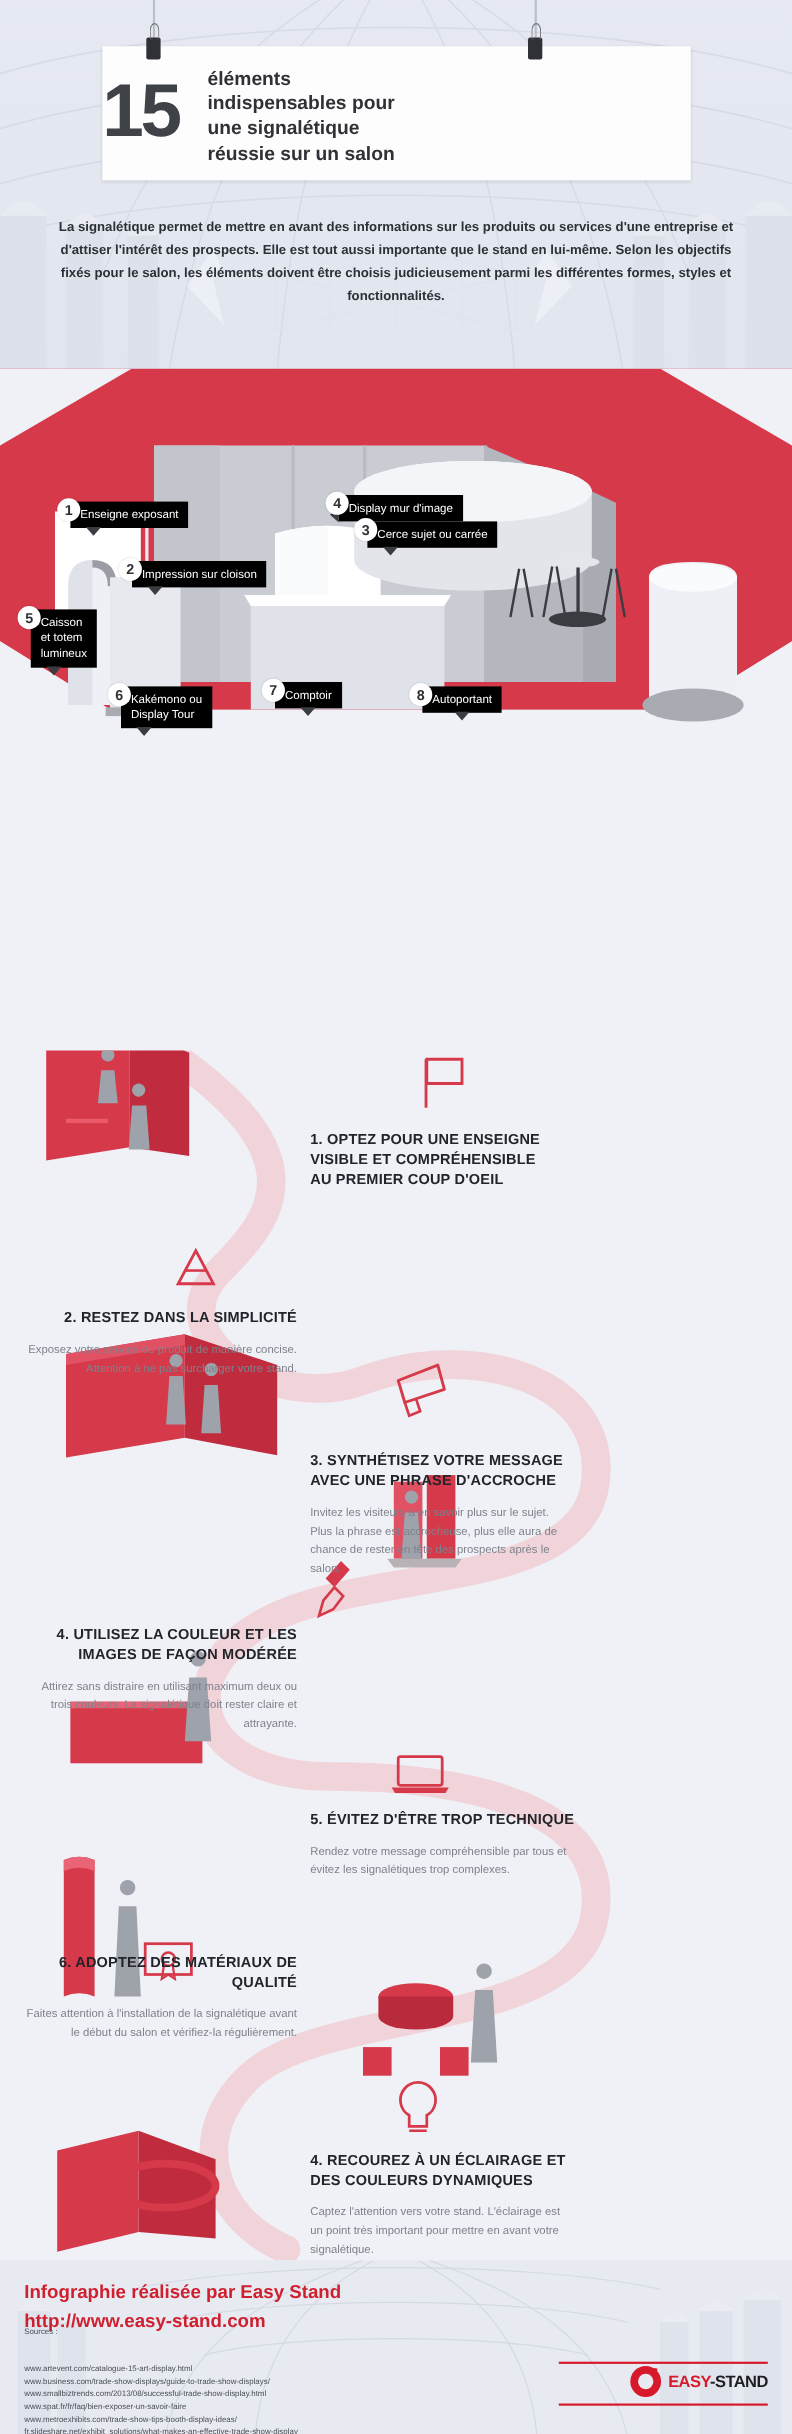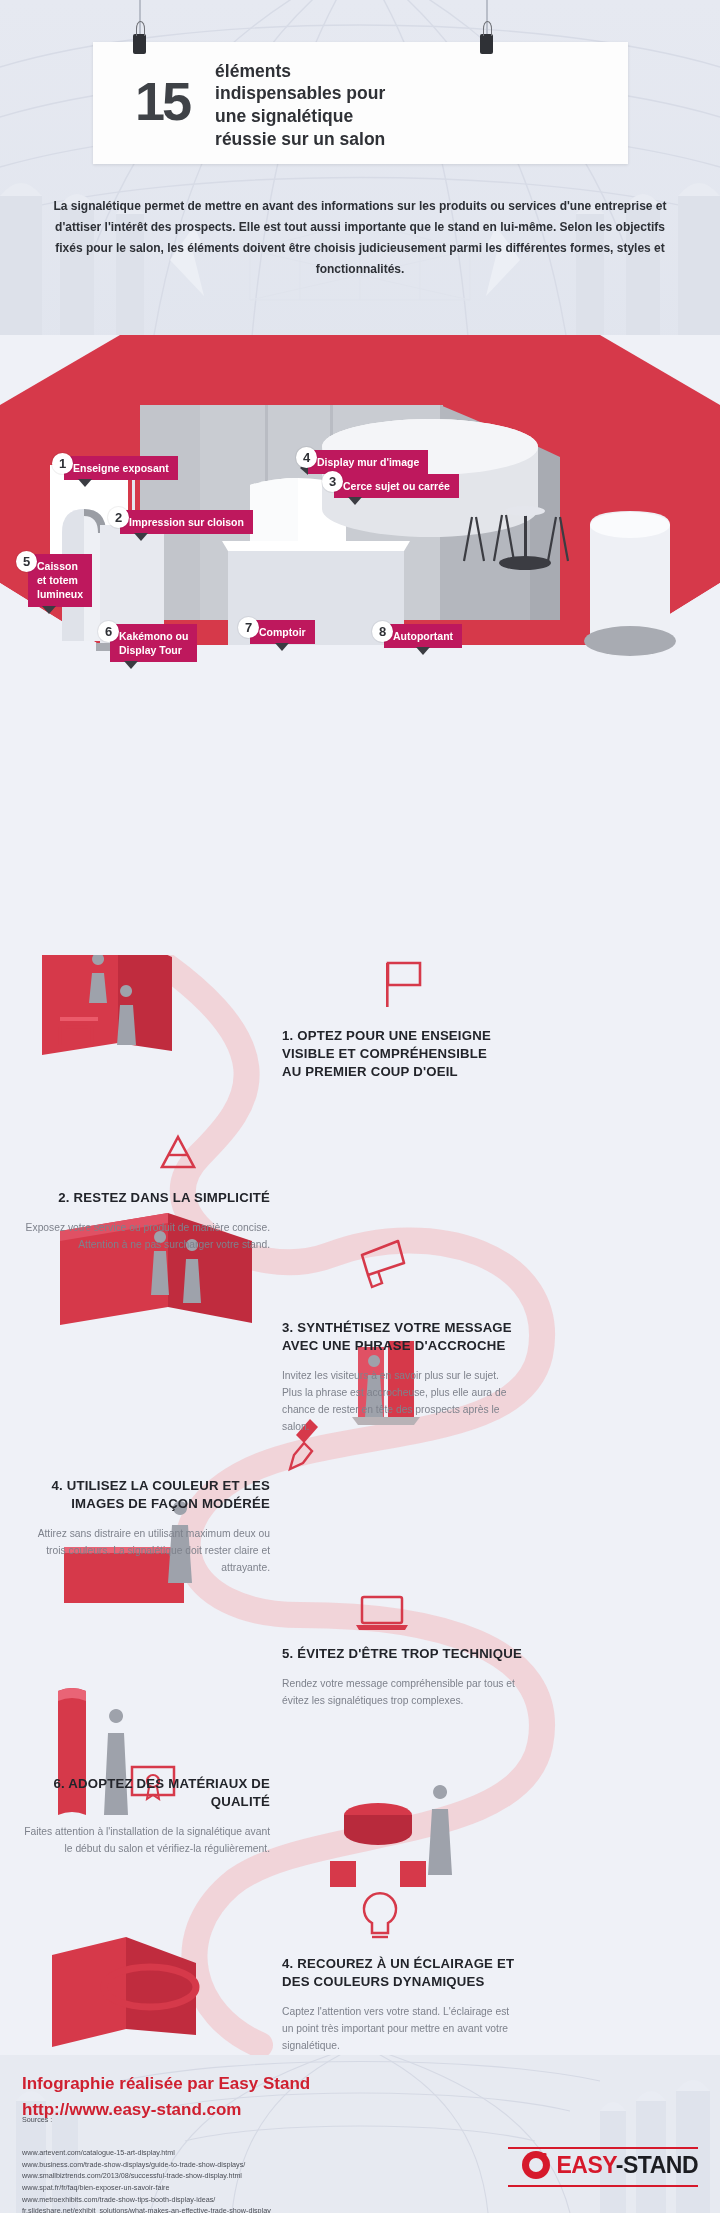--- a/index.html
+++ b/index.html
@@ -24,22 +24,22 @@
     box-shadow:0 1px 3px rgba(0,0,0,.10);
     display:flex; align-items:center;
   }
   .clip { position:absolute; width:13px; height:20px; background:#2f3136; top:-8px; border-radius:2px;}
   .clip:before{content:"";position:absolute;left:3px;top:-13px;width:7px;height:14px;border:1.6px solid #6e7076;border-bottom:none;border-radius:50% 50% 0 0;}
   .clip.l{left:40px;} .clip.r{left:387px;}
   .wire{position:absolute;width:1.5px;background:#b9bec9;top:0;}
   .wire.l{left:139px;height:36px;} .wire.r{left:486px;height:36px;}
 
   .big-num {
-    font-size:54px; font-weight:bold; color:#3f4247; letter-spacing:-3px;
-    padding-left:42px; line-height:1; margin-top:-4px;
+    font-size:68px; font-weight:bold; color:#3f4247; letter-spacing:-3px;
+    line-height:1; margin-top:-4px;
   }
   .hero-title {
     font-size:17.5px; font-weight:bold; color:#2f3136; line-height:1.3;
     margin-left:26px; padding-top:4px;
   }
 
   .intro {
     position:absolute; left:40px; top:196px; width:640px;
     text-align:center; font-size:12px; line-height:1.75; color:#2d3036;
     font-weight:bold;
@@ -55,21 +55,21 @@
   .callout {
     position:absolute; display:flex; align-items:flex-start;
   }
   .callout .num {
     width:21px; height:21px; border-radius:50%; background:#fff; color:#2f3136;
     font-size:13px; font-weight:bold; display:flex; align-items:center;
     justify-content:center; z-index:3; position:relative; flex:none;
     box-shadow:0 0 0 1px rgba(0,0,0,.06);
   }
   .callout .box {
-    background:#be185d; color:#fff; font-size:10.5px; font-weight:bold;
+    background:#000000; color:#fff; font-size:10.5px; font-weight:normal;
     padding:5px 9px; margin-left:-9px; margin-top:3px; line-height:1.35;
     position:relative; white-space:pre-line;
   }
   .callout .box:after{
     content:""; position:absolute; width:0; height:0;
     border-left:7px solid transparent; border-right:7px solid transparent;
     border-top:8px solid #3b3c42; bottom:-7px;
   }
   .callout.t-left .box:after{left:14px;}
   .callout.t-mid .box:after{left:50%;margin-left:-7px;}
@@ -91,21 +91,21 @@
     position:absolute; left:0; top:2055px; width:720px; height:158px;
     background:#e7eaf1; overflow:hidden;
   }
   .f-credit { position:absolute; left:22px; top:16px; color:#cf2030; font-weight:bold; font-size:17px; line-height:1.55;}
   .f-sources-l { position:absolute; left:22px; top:60px; font-size:7.2px; color:#4a4d55;}
   .f-sources { position:absolute; left:22px; top:92px; font-size:7.2px; color:#4a4d55; line-height:1.62;}
   .logo { position:absolute; right:22px; top:96px; display:flex; align-items:center; }
   .logo .mark { width:28px;height:28px;border-radius:50%;background:#d6192b;position:relative;margin-right:6px;}
   .logo .mark:after{content:"";position:absolute;left:7px;top:7px;width:14px;height:14px;border-radius:50%;background:#e7eaf1;}
   .logo .mark:before{content:"";position:absolute;left:12px;top:2px;width:12px;height:7px;background:#d6192b;transform:skewX(-18deg);border-radius:2px;}
-  .logo .txt { font-size:23px; font-weight:bold; letter-spacing:-.5px;}
+  .logo .txt { font-size:15px; font-weight:bold; letter-spacing:-.5px;}
   .logo .txt .a{color:#d6192b;} .logo .txt .b{color:#1c1d21;}
   .logo-rule{position:absolute;right:22px;width:190px;height:1.5px;background:#d6192b;}
 </style>
 </head>
 <body>
 
 <div class="page">
 
   <div class="hero">
     <svg width="720" height="360" viewBox="0 0 720 360">

